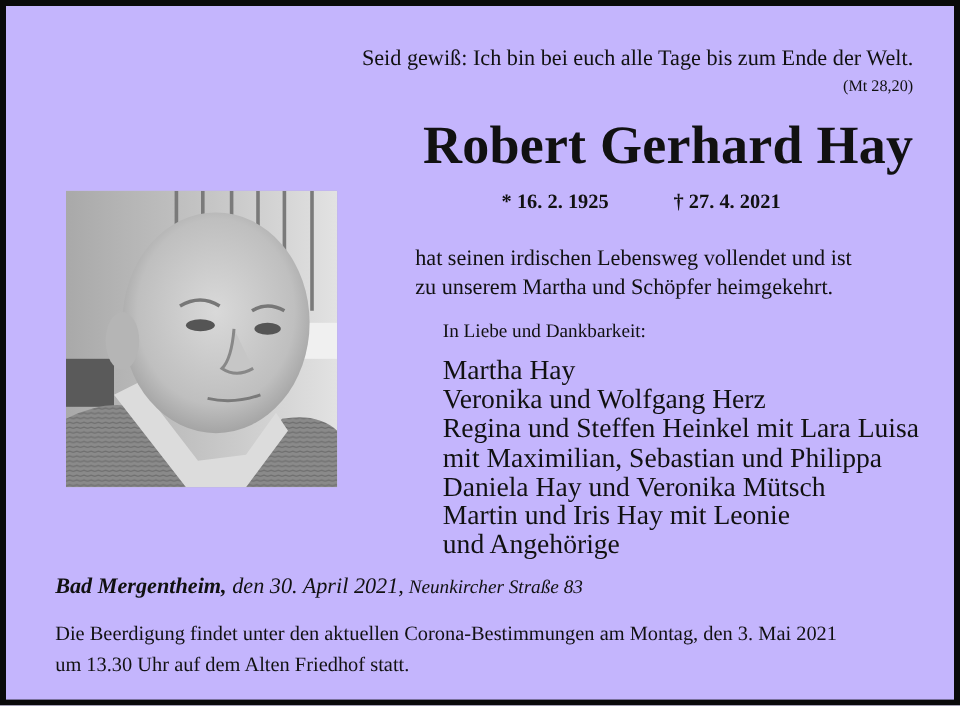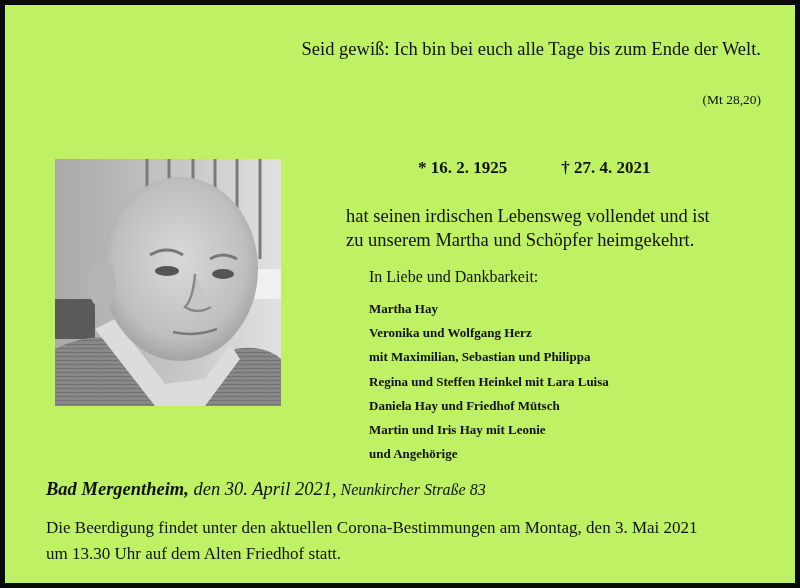--- a/index.html
+++ b/index.html
@@ -2,51 +2,52 @@
 <html><head>
   <meta charset="utf-8">
   <style>
     html, body { margin: 0; padding: 0; background: #ffffff; }
     body { width: 800px; height: 588px; position: relative; overflow: hidden; }
     .frame {
       position: absolute; left: 0; top: 0;
       width: 800px; height: 588px;
       box-sizing: border-box;
       border: 5px solid #0a0a0a;
-      background: #bef264;
+      background: #c4b5fd;
       font-family: "Liberation Serif", "DejaVu Serif", serif;
       color: #111111;
     }
     .abs { position: absolute; white-space: nowrap; }
     .verse { right: 34px; top: 34px; font-size: 18.5px; text-align: right; }
-    .verse-ref { right: 34px; top: 59px; font-size: 13.5px; text-align: left; margin-top: 28px; }
+    .verse-ref { right: 34px; top: 59px; font-size: 13.5px; text-align: left; }
     .name { right: 34px; top: 90px; font-size: 45px; font-weight: bold; letter-spacing: 0.2px; }
     .dates { left: 413px; top: 153px; font-size: 17px; font-weight: bold; }
     .dates .death { margin-left: 54px; }
     .photo {
       left: 50px; top: 154px; width: 226px; height: 247px;
       overflow: hidden; background: #bdbdbd;
     }
     .statement { left: 341px; top: 199px; font-size: 18.5px; line-height: 24px; }
     .thanks { left: 364px; top: 263px; font-size: 16px; }
-    .mourners { left: 364px; top: 292px; font-size: 13px; font-weight: bold; line-height: 24.2px; }
+    .mourners { left: 364px; top: 292px; font-size: 23px; font-weight: normal; line-height: 24.2px; }
     .mourners div { white-space: nowrap; }
     .place-line { left: 41px; top: 474px; font-size: 18.5px; font-style: italic; }
     .place-line .city { font-weight: bold; }
     .place-line .addr { font-size: 16px; }
     .funeral { left: 41px; top: 510px; font-size: 17px; line-height: 26px; }
   </style>
 </head>
 <body>
 
 <div class="frame">
 
   <div class="abs verse">Seid gewiß: Ich bin bei euch alle Tage bis zum Ende der Welt.</div>
   <div class="abs verse-ref">(Mt 28,20)</div>
 
+  <div class="abs name">Robert Gerhard Hay</div>
 
   <div class="abs dates">
     <span>* 16. 2. 1925</span><span class="death">† 27. 4. 2021</span>
   </div>
 
   <div class="abs photo">
     <svg width="226" height="247" viewBox="0 0 226 247">
       <defs>
         <linearGradient id="bg" x1="0" y1="0" x2="1" y2="0">
           <stop offset="0" stop-color="#a9a9a9"></stop>
@@ -98,23 +99,23 @@
   <div class="abs statement">
     <div>hat seinen irdischen Lebensweg vollendet und ist</div>
     <div>zu unserem Martha und Schöpfer heimgekehrt.</div>
   </div>
 
   <div class="abs thanks">In Liebe und Dankbarkeit:</div>
 
   <div class="abs mourners">
     <div>Martha Hay</div>
     <div>Veronika und Wolfgang Herz</div>
+    <div>Regina und Steffen Heinkel mit Lara Luisa</div>
     <div>mit Maximilian, Sebastian und Philippa</div>
-    <div>Regina und Steffen Heinkel mit Lara Luisa</div>
-    <div>Daniela Hay und Friedhof Mütsch</div>
+    <div>Daniela Hay und Veronika Mütsch</div>
     <div>Martin und Iris Hay mit Leonie</div>
     <div>und Angehörige</div>
   </div>
 
   <div class="abs place-line">
     <span class="city">Bad Mergentheim,</span><span> den 30. April 2021,</span><span class="addr"> Neunkircher Straße 83</span>
   </div>
 
   <div class="abs funeral">
     <div>Die Beerdigung findet unter den aktuellen Corona-Bestimmungen am Montag, den 3. Mai 2021</div>

